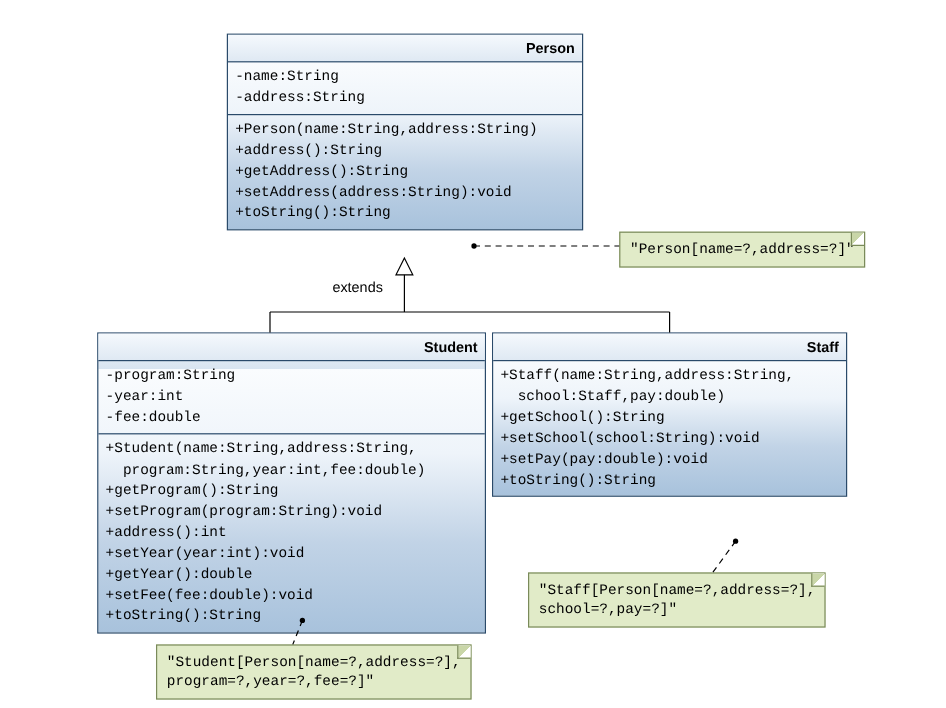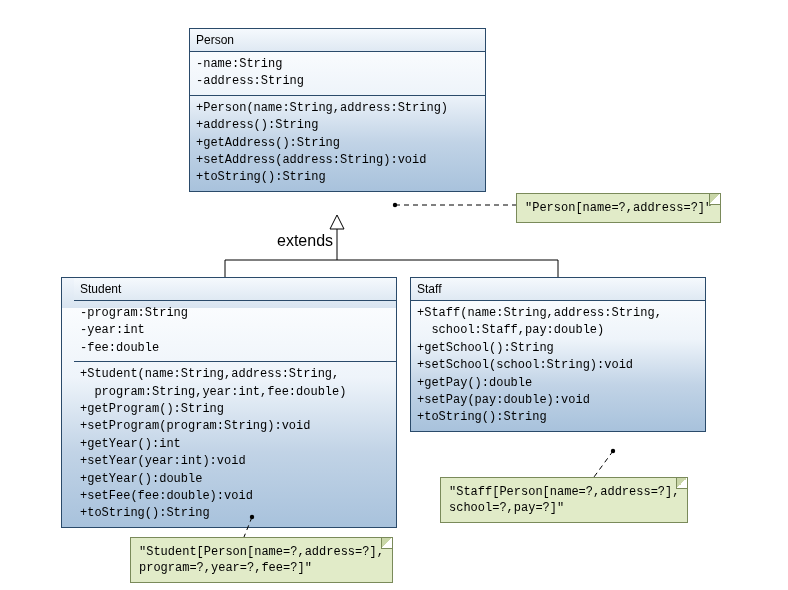--- a/index.html
+++ b/index.html
@@ -1,27 +1,27 @@
 <!DOCTYPE html>
 <html><head>
 <meta charset="utf-8">
 <style>
 body { margin:0; padding:0; font-family:Verdana,Geneva,sans-serif; font-size:12px; background:#fff; }
 #canvas { position:relative; width:788px; height:590px; }
 .class-box { position:absolute; border:1px solid #2a4a6a; background:linear-gradient(to bottom,#f0f5fb 0%,#d8e4f0 12%,#fafcfe 12%,#eef4fa 40%,#c1d3e6 70%,#a8c2dc 100%); font-family:'Courier New',monospace; }
-.cls-title { font-family:Verdana,Geneva,sans-serif; font-weight:normal; text-align:left; padding:4px 6px; border-bottom:1px solid #2a4a6a; background:linear-gradient(to bottom,#f5f9fd,#dfe9f3); }
+.cls-title { font-family:Verdana,Geneva,sans-serif; font-weight:bold; text-align:right; padding:4px 6px; border-bottom:1px solid #2a4a6a; background:linear-gradient(to bottom,#f5f9fd,#dfe9f3); }
 .cls-sec { border-bottom:1px solid #2a4a6a; padding:4px 6px; line-height:1.45; }
 .cls-sec:last-child { border-bottom:none; }
 .cls-sec .row { white-space:pre; }
 .bold { font-weight:normal; }
 .note { position:absolute; background:#e1ebc8; border:1px solid #7a8a5a; padding:6px 8px; font-family:'Courier New',monospace; line-height:1.35; }
 .note::after { content:""; position:absolute; top:0; right:0; width:0; height:0; border-top:10px solid #fff; border-left:10px solid transparent; }
 .note::before { content:""; position:absolute; top:0; right:0; width:10px; height:10px; background:linear-gradient(135deg,#c9d6a8 50%,#fff 50%); border-left:1px solid #7a8a5a; border-bottom:1px solid #7a8a5a; z-index:1; }
 svg.conn { position:absolute; top:0; left:0; pointer-events:none; }
-.lbl { position:absolute; font-family:Verdana,Geneva,sans-serif; font-size:16px; }
+.lbl { position:absolute; font-family:Verdana,Geneva,sans-serif; font-size:12px; }
 </style>
 </head>
 <body>
 
 <div id="canvas">
 
   <div class="class-box" style="left:189px; top:28px; width:295px;">
     <div class="cls-title">Person</div>
     <div class="cls-sec">
       <div class="row">-name:String</div>
@@ -29,48 +29,47 @@
     </div>
     <div class="cls-sec">
       <div class="row">+Person(name:String,address:String)</div>
       <div class="row">+address():String</div>
       <div class="row">+getAddress():String</div>
       <div class="row">+setAddress(address:String):void</div>
       <div class="row bold">+toString():String</div>
     </div>
   </div>
 
-  <div class="class-box" style="left:61px; top:277px; width:322px;padding-left:12px;">
+  <div class="class-box" style="left:81px; top:277px; width:322px;">
     <div class="cls-title">Student</div>
     <div class="cls-sec">
       <div class="row">-program:String</div>
       <div class="row">-year:int</div>
       <div class="row">-fee:double</div>
     </div>
     <div class="cls-sec">
       <div class="row">+Student(name:String,address:String,</div>
       <div class="row">  program:String,year:int,fee:double)</div>
       <div class="row">+getProgram():String</div>
       <div class="row">+setProgram(program:String):void</div>
-      <div class="row">+getYear():int</div>
+      <div class="row">+address():int</div>
       <div class="row">+setYear(year:int):void</div>
       <div class="row">+getYear():double</div>
       <div class="row">+setFee(fee:double):void</div>
       <div class="row bold">+toString():String</div>
     </div>
   </div>
 
   <div class="class-box" style="left:410px; top:277px; width:294px;">
     <div class="cls-title">Staff</div>
     <div class="cls-sec">
       <div class="row">+Staff(name:String,address:String,</div>
       <div class="row">  school:Staff,pay:double)</div>
       <div class="row">+getSchool():String</div>
       <div class="row">+setSchool(school:String):void</div>
-      <div class="row">+getPay():double</div>
       <div class="row">+setPay(pay:double):void</div>
       <div class="row bold">+toString():String</div>
     </div>
   </div>
 
   <div class="note" style="left:516px; top:193px;">
     <span>"Person[name=?,address=?]"</span>
   </div>
 
   <div class="note" style="left:440px; top:477px;">

